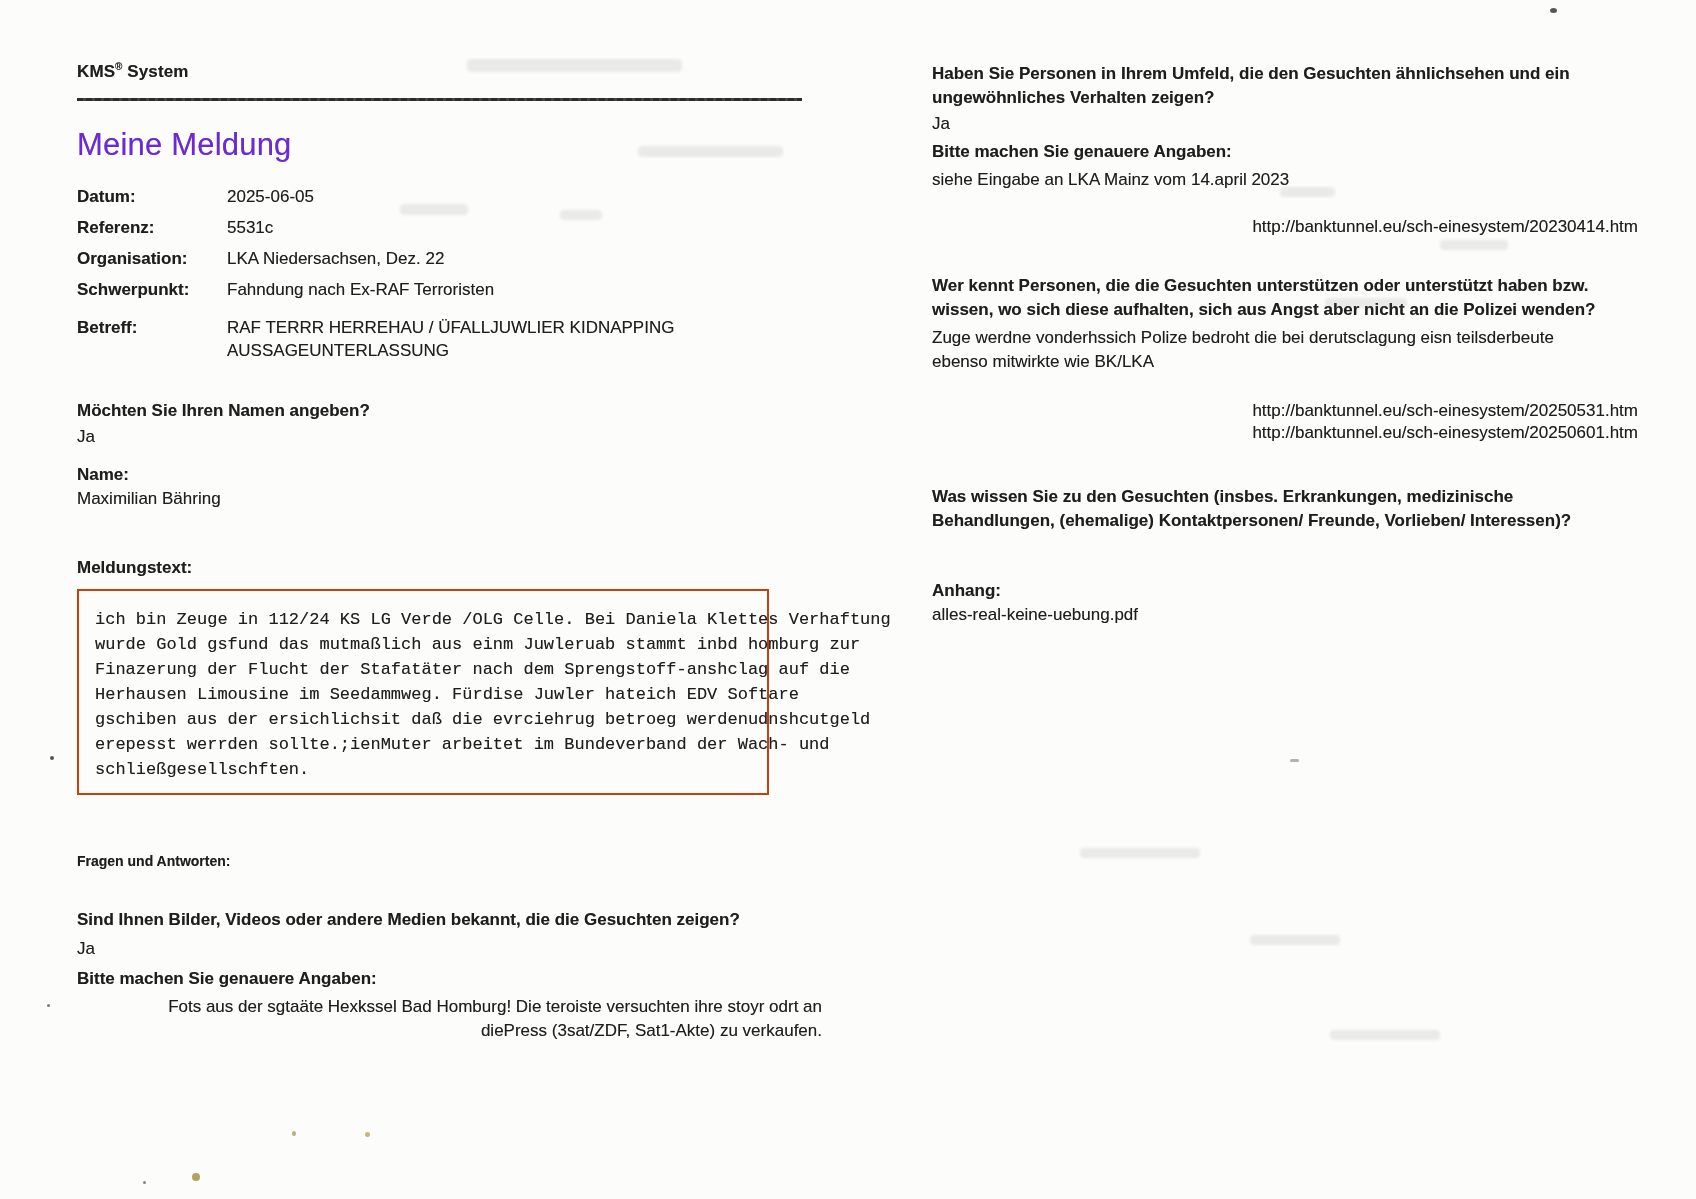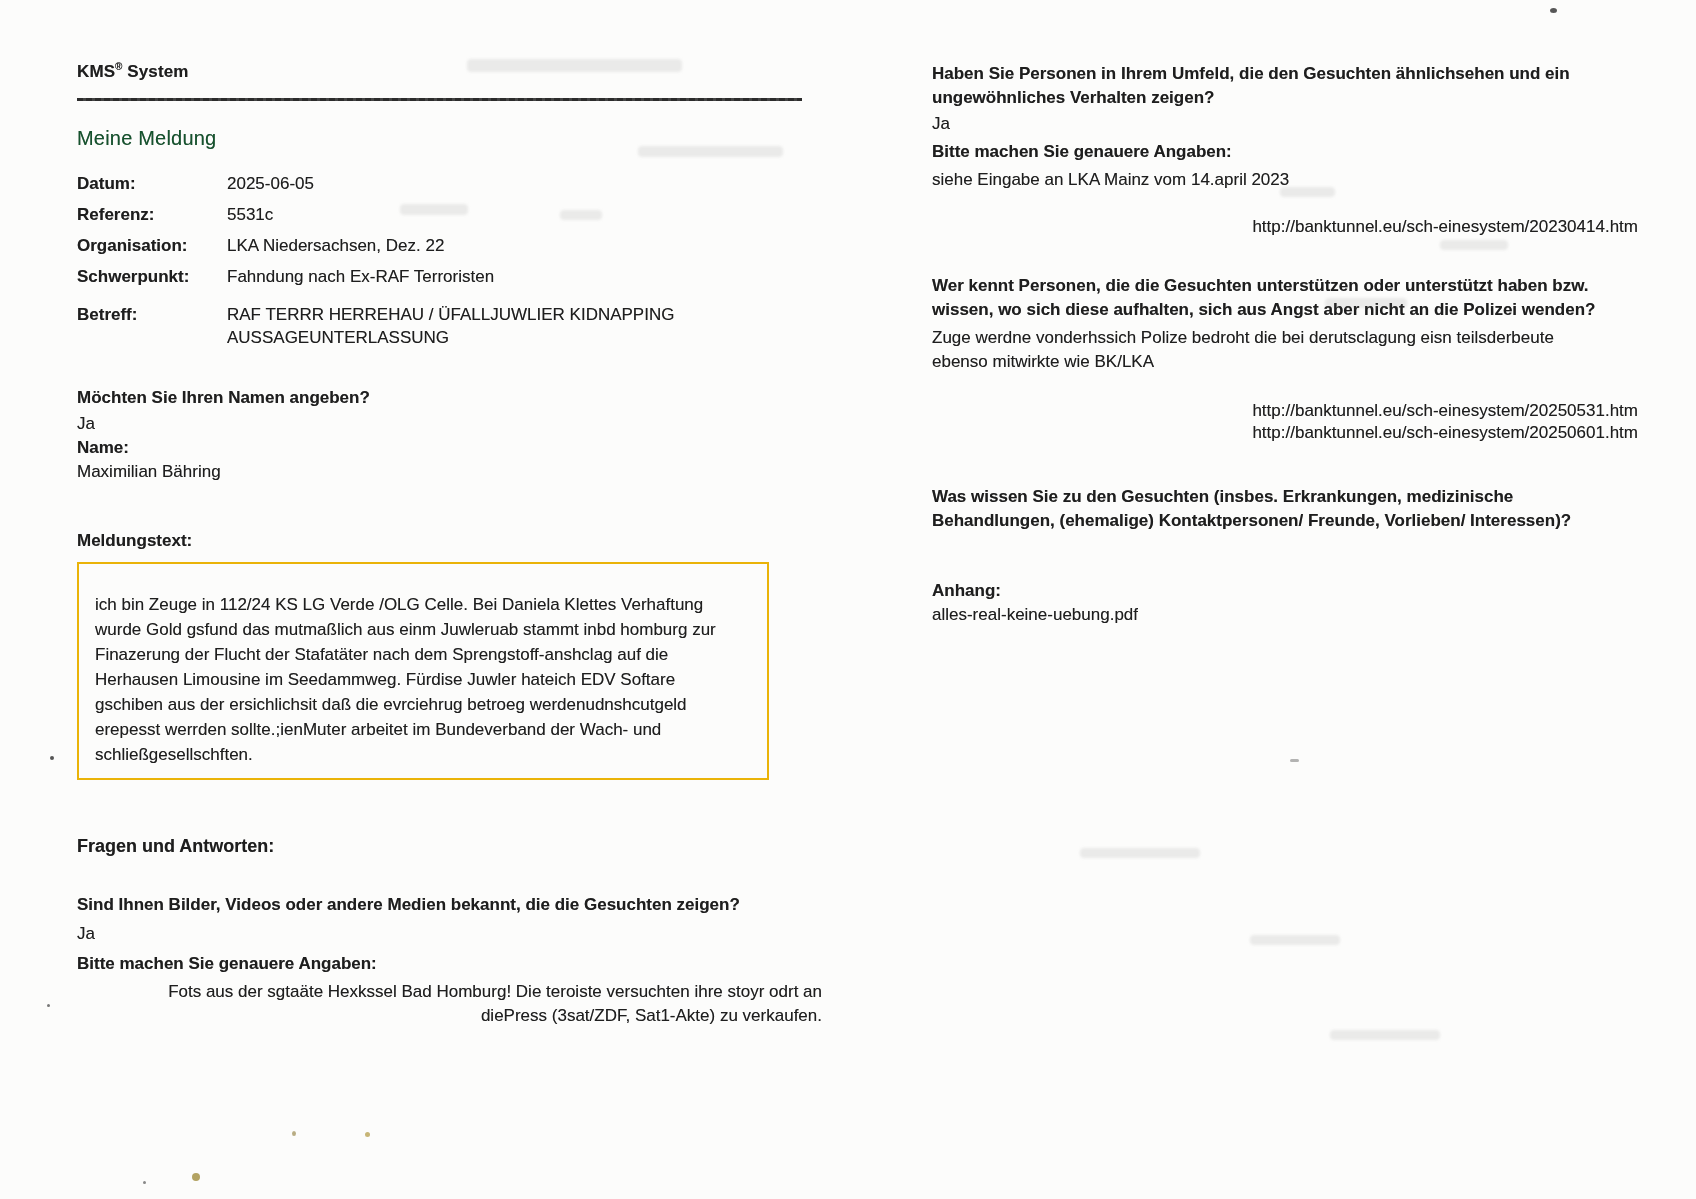--- a/index.html
+++ b/index.html
@@ -16,47 +16,47 @@
   .col-left  { left:77px;  width:745px; }
   .col-right { left:932px; width:706px; }
 
   .sys-label { margin-top:61px; font-size:17px; font-weight:700; letter-spacing:0.1px; }
   .sys-label sup { font-size:10px; }
   .header-rule {
     margin-top:16px; height:3px; width:725px;
     background:repeating-linear-gradient(90deg,#2c2c2c 0 6px,#444 6px 9px);
     filter:blur(0.3px);
   }
-  .page-title { margin-top:26px; font-size:20px; font-weight:400; color:#14532d; letter-spacing:0.2px; }
+  .page-title { margin-top:26px; font-size:31px; font-weight:400; color:#6d28d9; letter-spacing:0.2px; }
 
   .meta { margin-top:22px; font-size:17px; line-height:23px; }
   .meta-row { display:flex; margin-bottom:8px; }
   .meta-row.betreff { margin-top:15px; }
   .meta-label { flex:none; width:150px; font-weight:700; }
   .meta-value div { white-space:nowrap; }
 
   .t  { font-size:17px; line-height:24px; margin:0; }
   .t div { white-space:nowrap; }
   .bold { font-weight:700; }
 
   .q-name   { margin-top:37px; }
   .a-ja     { margin-top:2px; }
-  .name-lbl { }
+  .name-lbl { margin-top:14px; }
 
   .meldung-label { margin-top:45px; }
   .meldung-box {
     margin-top:9px;
     width:656px;
-    border:2px solid #eab308;
-    padding:28px 16px 11px 16px;
-    font-size:17px; line-height:25px;
+    border:2px solid #c2410c;
+    padding:16px 16px 11px 16px;
+    font-size:17px; line-height:25px;font-family:Liberation Mono, monospace;
   }
   .meldung-box div { white-space:nowrap; }
 
-  .qa-heading { margin-top:52px; font-size:18px; font-weight:700; line-height:28px; }
+  .qa-heading { margin-top:52px; font-size:14px; font-weight:700; line-height:28px; }
   .q1-left { margin-top:26px; }
   .q2-left { margin-top:33px; }
   .ja2     { margin-top:5px; }
   .prompt2 { margin-top:6px; }
   .fots    { margin-top:4px;text-align:right; }
 
   .rq1    { margin-top:62px; }
   .r-ja   { margin-top:2px; }
   .r-prompt { margin-top:4px; }
   .r-siehe  { margin-top:4px; }

